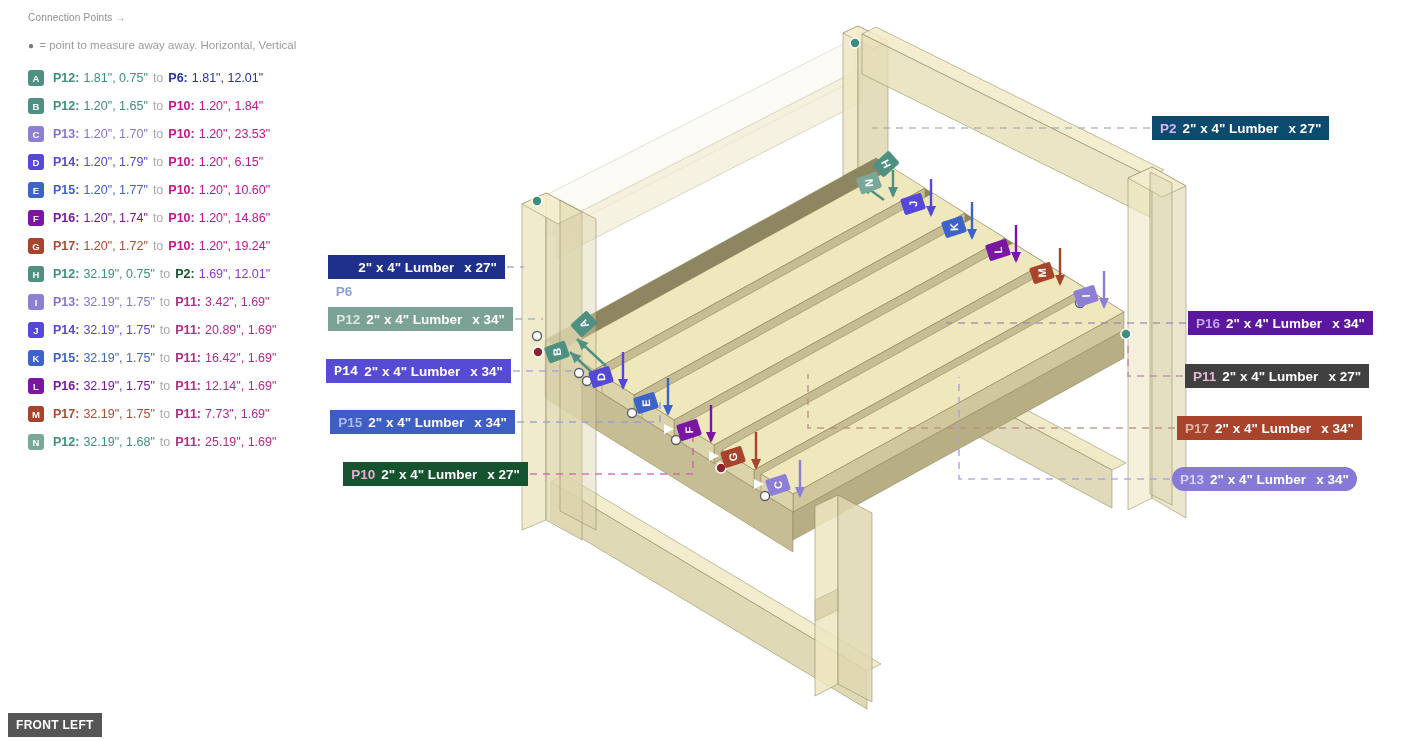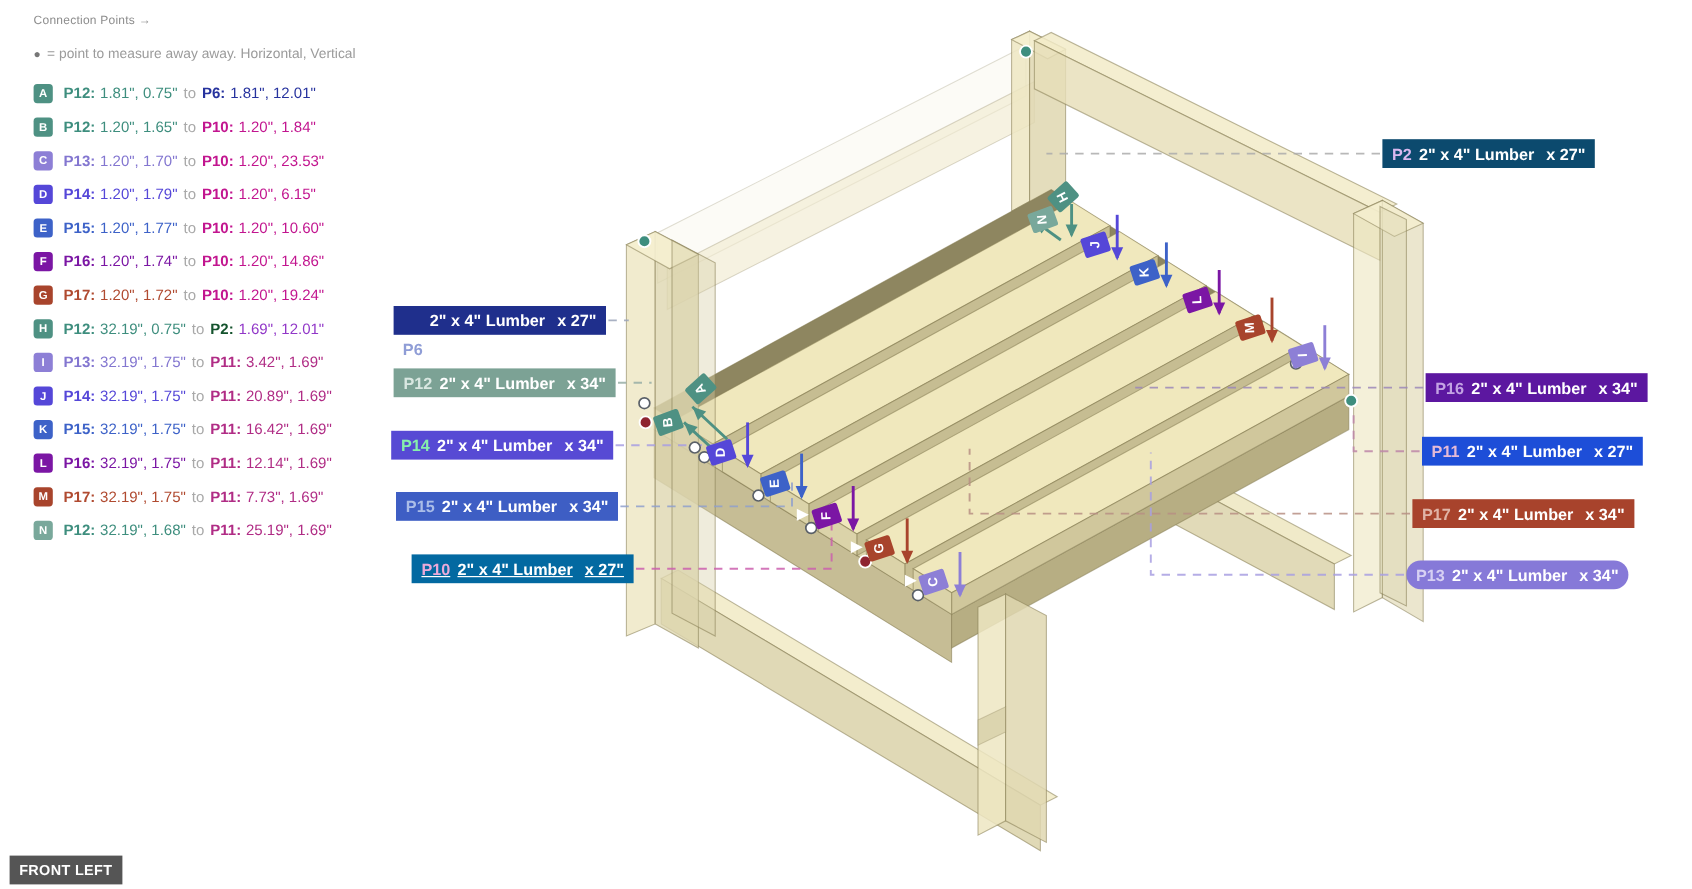--- a/index.html
+++ b/index.html
@@ -388,40 +388,40 @@
         <span class="pfx" style="color: rgb(143, 157, 214); margin-top: 48px;">P6</span>
         <span>2" x 4" Lumber</span>
         <span class="mult">x 27"</span>
       </div>
       <div class="chip" style="background: rgb(124, 162, 149); top: 307px; right: 897px;">
         <span class="pfx" style="color: rgb(217, 231, 225);">P12</span>
         <span>2" x 4" Lumber</span>
         <span class="mult">x 34"</span>
       </div>
       <div class="chip" style="background: rgb(87, 74, 212); top: 359px; right: 899px;">
-        <span class="pfx" style="color: #86efac;">P14</span>
+        <span class="pfx" style="color: #ffffff; font-family: Liberation Mono, monospace;">P14</span>
         <span>2" x 4" Lumber</span>
         <span class="mult">x 34"</span>
       </div>
       <div class="chip" style="background: rgb(62, 94, 196); top: 410px; right: 895px;">
         <span class="pfx" style="color: rgb(170, 189, 232);">P15</span>
         <span>2" x 4" Lumber</span>
         <span class="mult">x 34"</span>
       </div>
-      <div class="chip" style="background: #0369a1; top: 462px; right: 882px; text-decoration: underline;">
+      <div class="chip" style="background: #14532d; top: 462px; right: 882px;">
         <span class="pfx" style="color: rgb(235, 170, 217);">P10</span>
         <span>2" x 4" Lumber</span>
         <span class="mult">x 27"</span>
       </div>
       <div class="chip" style="background: rgb(92, 23, 160); top: 311px; left: 1188px;">
         <span class="pfx" style="color: rgb(195, 163, 227);">P16</span>
         <span>2" x 4" Lumber</span>
         <span class="mult">x 34"</span>
       </div>
-      <div class="chip" style="background: #1d4ed8; top: 364px; left: 1185px; justify-content: center;">
+      <div class="chip" style="background: #404040; top: 364px; left: 1185px; justify-content: center;">
         <span class="pfx" style="color: rgb(228, 186, 215);">P11</span>
         <span>2" x 4" Lumber</span>
         <span class="mult">x 27"</span>
       </div>
       <div class="chip" style="background: rgb(168, 67, 44); top: 416px; left: 1177px;">
         <span class="pfx" style="color: rgb(224, 180, 167);">P17</span>
         <span>2" x 4" Lumber</span>
         <span class="mult">x 34"</span>
       </div>
       <div class="chip" style="background: rgb(134, 121, 216); top: 467px; left: 1172px; border-radius: 12px;">

